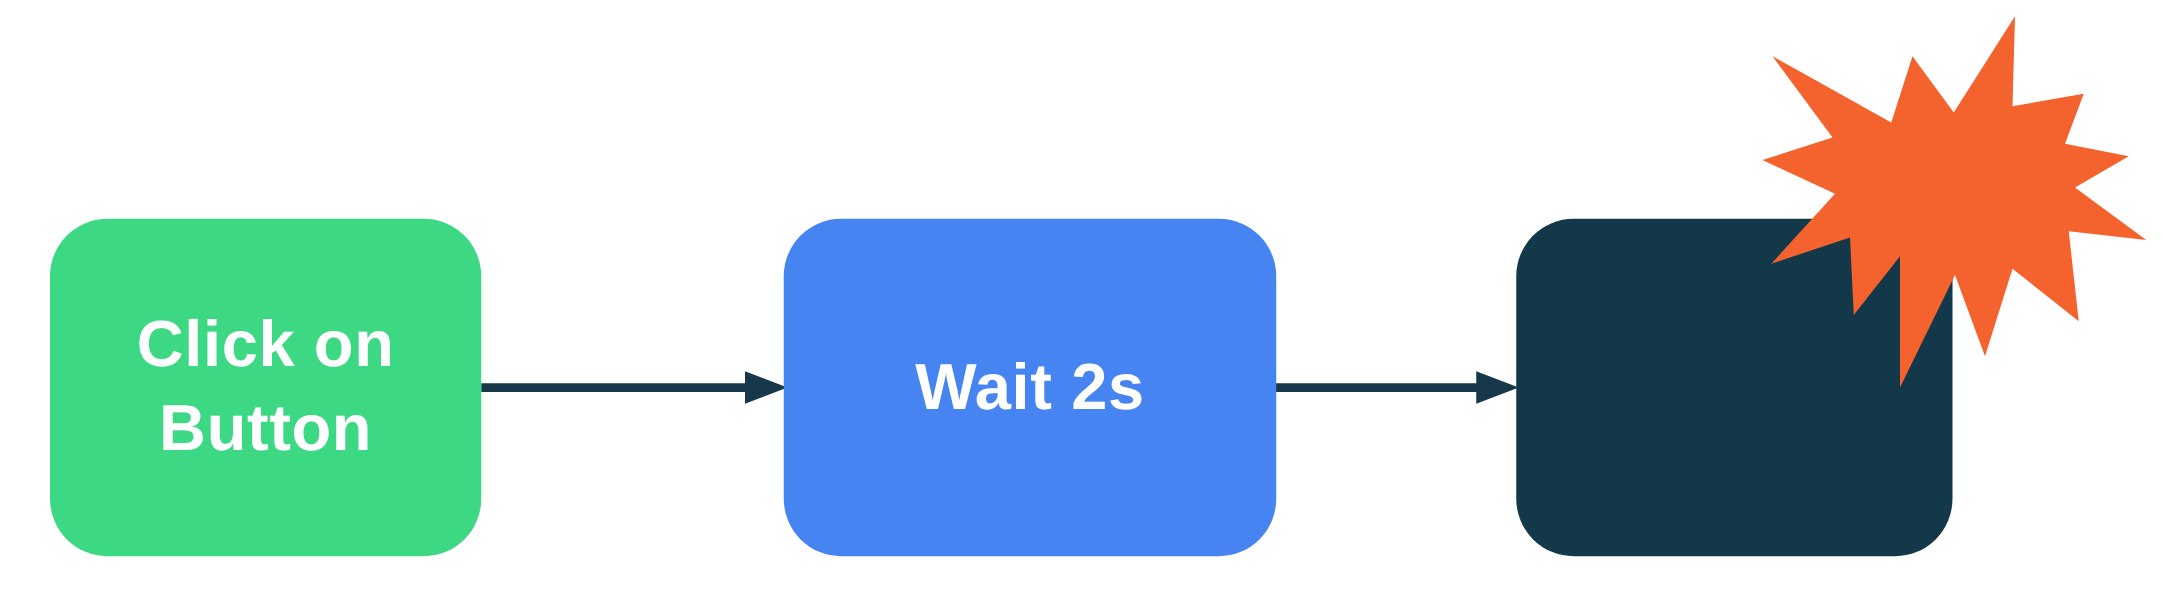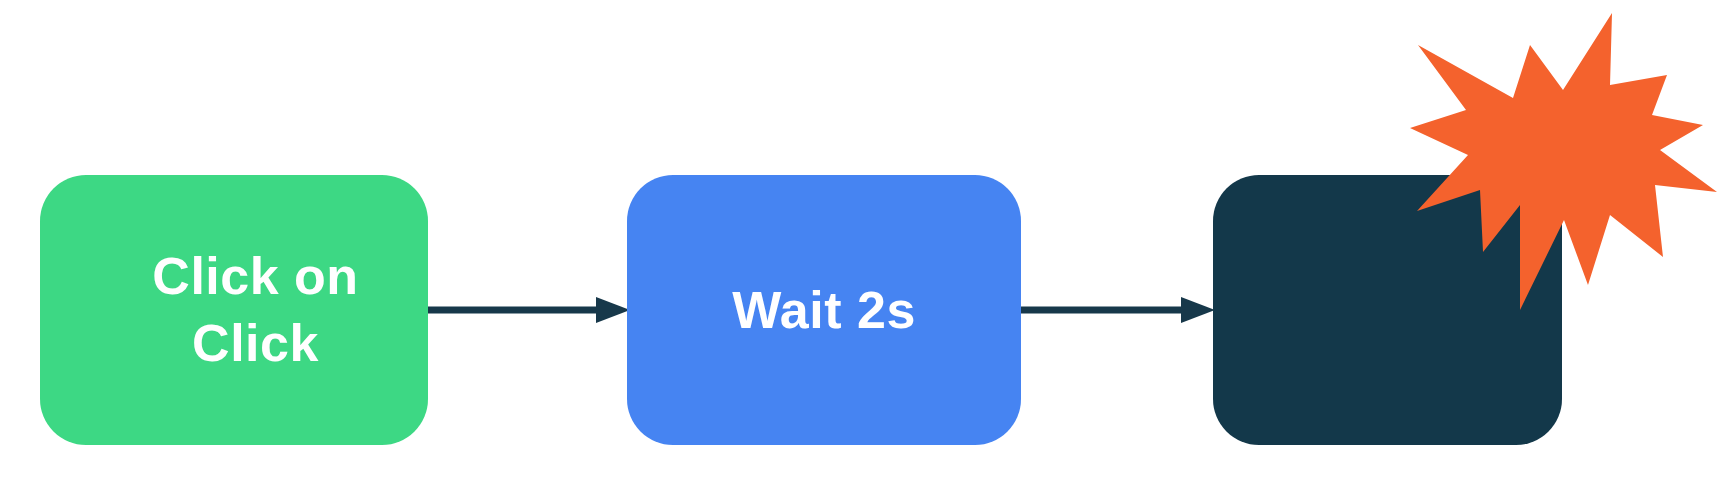--- a/index.html
+++ b/index.html
@@ -61,23 +61,23 @@
     <g>
       <line x1="385" y1="310" x2="601" y2="310" stroke-width="7" stroke="#17384A"></line>
       <polygon points="596,297 630,310 596,323" fill="#17384A"></polygon>
     </g>
     <g>
       <line x1="970" y1="310" x2="1186" y2="310" stroke-width="7" stroke="#17384A"></line>
       <polygon points="1181,297 1215,310 1181,323" fill="#17384A"></polygon>
     </g>
   </svg>
 
-  <div class="node node-click" style="background: rgb(61, 216, 132); padding-left: 43px;">
+  <div class="node node-click" style="background: rgb(61, 216, 132);">
     <span>Click on</span>
-    <span>Click</span>
+    <span>Button</span>
   </div>
 
   <div class="node node-wait" style="background: rgb(70, 132, 242);">
     <span>Wait 2s</span>
   </div>
 
   <div class="node node-assert" style="background: rgb(19, 56, 74);">
   </div>
 
   <svg class="star" viewBox="0 0 330 310" xmlns="http://www.w3.org/2000/svg">

